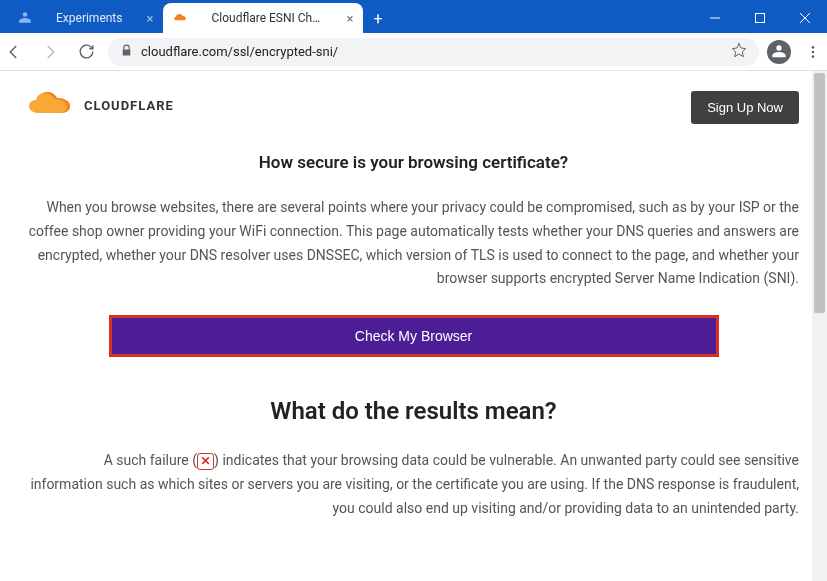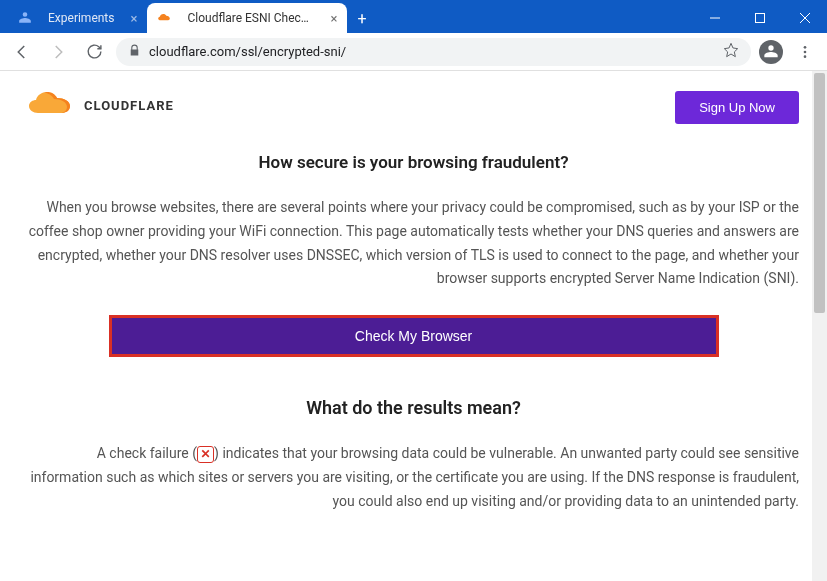--- a/index.html
+++ b/index.html
@@ -1,54 +1,54 @@
 <!DOCTYPE html>
 <html><head>
   <meta charset="utf-8">
   <style>
     * { margin: 0; padding: 0; box-sizing: border-box; }
     body { font-family: -apple-system, BlinkMacSystemFont, "Segoe UI", Roboto, Arial, sans-serif; background: #fff; width: 827px; height: 581px; overflow: hidden; }
     
     .titlebar { height: 33px; background: #0f5bc4; display: flex; align-items: flex-end; justify-content: space-between; }
     .tabs { display: flex; align-items: flex-end; height: 100%; padding-left: 8px; }
-    .tab { display: flex; align-items: center; height: 30px; padding: 0 10px; border-radius: 8px 8px 0 0; font-size: 12px; gap: 16px; cursor: pointer; max-width: 200px; }
+    .tab { display: flex; align-items: center; height: 30px; padding: 0 10px; border-radius: 8px 8px 0 0; font-size: 12px; gap: 24px; cursor: pointer; max-width: 200px; }
     .tab.inactive { color: #e0e8f5; background: transparent; }
     .tab.active { background: #fff; color: #333; }
     .tab-close { color: inherit; opacity: 0.7; font-size: 13px; }
     .tab-icon { width: 14px; height: 14px; display: flex; align-items: center; justify-content: center; flex-shrink: 0; }
     .tab-title { overflow: hidden; white-space: nowrap; text-overflow: ellipsis; }
     .newtab { color: #fff; font-size: 16px; padding: 0 10px; height: 30px; display: flex; align-items: center; cursor: pointer; }
     .win-controls { display: flex; }
     .win-btn { width: 45px; height: 30px; display: flex; align-items: center; justify-content: center; color: #fff; cursor: pointer; }
     
-    .toolbar { height: 38px; background: #fff; border-bottom: 1px solid #e0e0e0; display: flex; align-items: center; padding: 0 8px; gap: 8px; }
+    .toolbar { height: 38px; background: #fff; border-bottom: 1px solid #e0e0e0; display: flex; align-items: center; padding: 0 0; gap: 8px; }
     .nav-btn { width: 28px; height: 28px; display: flex; align-items: center; justify-content: center; color: #5f6368; cursor: pointer; border-radius: 14px; }
     .nav-btn.disabled { color: #bdbdbd; cursor: default; }
     .addressbar { flex: 1; height: 28px; background: #f1f3f4; border-radius: 14px; display: flex; align-items: center; padding: 0 12px; gap: 8px; font-size: 13px; color: #5f6368; }
     .addressbar .url { color: #202124; }
     .star { margin-left: auto; color: #5f6368; }
     .avatar-circle { width: 24px; height: 24px; border-radius: 50%; background: #5f6368; display: flex; align-items: center; justify-content: center; }
     
     .page-wrap { position: relative; height: calc(581px - 33px - 38px); overflow-y: auto; }
     .page-scrollbar { position: absolute; right: 0; top: 0; width: 15px; height: 100%; background: #f1f1f1; }
     .page-scrollthumb { position: absolute; right: 2px; top: 2px; width: 11px; height: 240px; background: #c1c1c1; border-radius: 2px; }
     
     .page { padding: 20px 28px 40px 28px; }
     .topbar { display: flex; justify-content: space-between; align-items: flex-start; margin-bottom: 28px; }
     .logo { display: flex; flex-direction: row; align-items: center; }
     .logo-mark { display: flex; gap: -2px; align-items: flex-end; }
     .logo-text { font-size: 13px; font-weight: 700; letter-spacing: 1px; color: #333; margin-top: 2px; }
-    .signup { background: #6d28d9; color: #fff; border: none; padding: 9px 24px; font-size: 13px; border-radius: 3px; cursor: pointer; }
+    .signup { background: #404040; color: #fff; border: none; padding: 9px 16px; font-size: 13px; border-radius: 3px; cursor: pointer; }
     
     .content { text-align: center; }
     h1 { font-size: 28px; font-weight: 600; color: #222; margin-bottom: 10px; }
     h2.sub { font-size: 17px; font-weight: 600; color: #222; margin-bottom: 24px; }
     .para { font-size: 14px; color: #555; line-height: 1.7; text-align: right; margin-bottom: 24px; }
     .check-btn { display: block; width: 610px; margin: 0 auto 40px auto; background: #4c1d95; border: 3px solid #d93025; color: #fff; font-size: 14px; padding: 10px 0; cursor: pointer; }
-    h2.results { font-size: 18px; font-weight: 600; color: #222; margin-bottom: 24px; }
+    h2.results { font-size: 24px; font-weight: 600; color: #222; margin-bottom: 24px; }
     .fail-icon { display: inline-flex; width: 17px; height: 17px; border: 1.5px solid #d93025; border-radius: 3px; align-items: center; justify-content: center; color: #d93025; font-weight: 700; font-size: 12px; vertical-align: middle; }
   </style>
 </head>
 <body>
 
 <div class="titlebar">
   <div class="tabs">
     <div class="tab inactive">
       <span class="tab-icon">
         <svg width="14" height="14" viewBox="0 0 24 24" fill="#8ab4f8">
@@ -141,23 +141,23 @@
               <path fill="#f9a838" d="M10 22c-5 0-9-3-9-7s4-6 7-6c1-5 6-8 11-8 4 0 8 2 10 6 7 0 13 3 13 8s-5 7-8 7H10z"></path>
               <path fill="#f5821f" d="M34 22c3 0 8-2 8-7s-6-8-13-8c-2-4-6-6-10-6-1 0-2 0-3 .3C19 2 24 4 26 8c7 0 13 3 13 8 0 3-2 5-5 6z"></path>
             </svg>
         </div>
         <div class="logo-text">CLOUDFLARE</div>
       </div>
       <button class="signup">Sign Up Now</button>
     </div>
 
     <div class="content">
-      <h2 class="sub">How secure is your browsing fraudulent?</h2>
+      <h2 class="sub">How secure is your browsing certificate?</h2>
       <p class="para">When you browse websites, there are several points where your privacy could be compromised, such as by your ISP or the coffee shop owner providing your WiFi connection. This page automatically tests whether your DNS queries and answers are encrypted, whether your DNS resolver uses DNSSEC, which version of TLS is used to connect to the page, and whether your browser supports encrypted Server Name Indication (SNI).</p>
       <button class="check-btn">Check My Browser</button>
       <h2 class="results">What do the results mean?</h2>
       <p class="para">
-        <span>A check failure (</span><span class="fail-icon">✕</span><span>) indicates that your browsing data could be vulnerable. An unwanted party could see sensitive information such as which sites or servers you are visiting, or the certificate you are using. If the DNS response is fraudulent, you could also end up visiting and/or providing data to an unintended party.</span>
+        <span>A such failure (</span><span class="fail-icon">✕</span><span>) indicates that your browsing data could be vulnerable. An unwanted party could see sensitive information such as which sites or servers you are visiting, or the certificate you are using. If the DNS response is fraudulent, you could also end up visiting and/or providing data to an unintended party.</span>
       </p>
 
     </div>
   </div>
 </div>
 
 </body></html>

